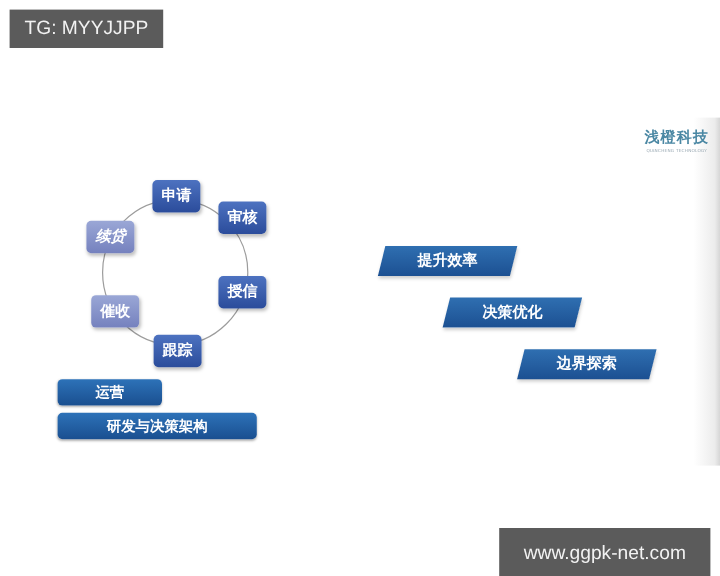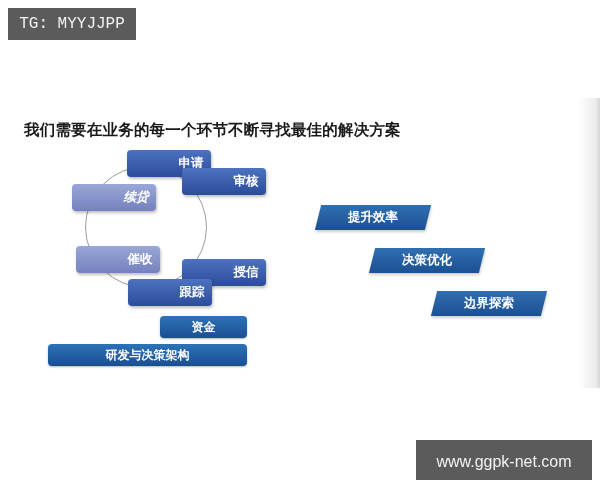--- a/index.html
+++ b/index.html
@@ -4,21 +4,21 @@
 <style>
   html, body { margin:0; padding:0; }
   body {
     width:600px; height:480px; position:relative; overflow:hidden;
     background:#ffffff;
     font-family:"DejaVu Sans","Liberation Sans",sans-serif;
   }
   .tag-top {
     position:absolute; left:8px; top:8px; width:128px; height:32px;
     background:#5b5b5b; color:#f2f2f2; font-size:16px;
-    font-family:Liberation Mono, monospace;
+    font-family:Liberation Sans, sans-serif;
     display:flex; align-items:center; justify-content:center;
   }
   .tag-bottom {
     position:absolute; left:416px; top:440px; width:176px; height:44px;
     background:#5b5b5b; color:#f2f2f2; font-size:16px;
     font-family:"Liberation Sans","DejaVu Sans",sans-serif;
     display:flex; align-items:center; justify-content:center;
   }
   .slide {
     position:absolute; left:0; top:98px; width:600px; height:290px;
@@ -39,21 +39,20 @@
   .logo-sub { font-size:3.5px; color:#9aa9b3; letter-spacing:0.2px; margin-top:1px; }
   .ring {
     position:absolute; left:85px; top:68px; width:122px; height:122px;
     border-radius:50%; border:1.5px solid #9c9c9c; box-sizing:border-box;
   }
   .node {
     position:absolute; width:40px; height:27px; border-radius:4px;
     color:#fff; font-size:12.5px; font-weight:bold;
     display:flex; align-items:center; justify-content:center;
     box-shadow:1px 2px 3px rgba(0,0,0,0.25);
-    padding-left:44px;
   }
   .node.dark { background:linear-gradient(#4d72c0,#2b4c9b); }
   .node.light { background:linear-gradient(#9aa7d6,#7581be); }
   .bar {
     position:absolute; height:22px; border-radius:4px;
     background:linear-gradient(#2d72b8,#1a4f90);
     color:#fff; font-size:12px; font-weight:bold;
     display:flex; align-items:center; justify-content:center;
     box-shadow:0 1px 2px rgba(0,0,0,0.3);
   }
@@ -69,34 +68,37 @@
   }
 </style>
 </head>
 <body>
 
 <div class="tag-top">TG: MYYJJPP</div>
 
 <div class="slide">
   <div class="slide-edge"></div>
 
-  <div class="title">我们需要在业务的每一个环节不断寻找最佳的解决方案</div>
 
+  <div class="logo">
+    <div class="logo-main">浅橙科技</div>
+    <div class="logo-sub">QIANCHENG TECHNOLOGY</div>
+  </div>
 
   <div class="ring"></div>
 
   <div class="node dark" style="left:127px; top:52px;">申请</div>
   <div class="node dark" style="left:182px; top:70px;">审核</div>
-  <div class="node dark" style="left:182px; top:161px;">授信</div>
+  <div class="node dark" style="left:182px; top:132px;">授信</div>
   <div class="node dark" style="left:128px; top:181px;">跟踪</div>
   <div class="node light" style="left:76px; top:148px;">催收</div>
   <div class="node light" style="left:72px; top:86px;font-style:italic;">续贷</div>
 
-  <div class="bar" style="left:160px; top:218px; width:87px;">资金</div>
-  <div class="bar" style="left:48px; top:246px; width:199px;">研发与决策架构</div>
+  <div class="bar" style="left:48px; top:218px; width:87px;">运营</div>
+  <div class="bar" style="left:48px; top:246px; width:166px;">研发与决策架构</div>
 
   <div class="slant" style="left:318px; top:107px;">
     <span>提升效率</span>
   </div>
   <div class="slant" style="left:372px; top:150px;">
     <span>决策优化</span>
   </div>
   <div class="slant" style="left:434px; top:193px;">
     <span>边界探索</span>
   </div>

